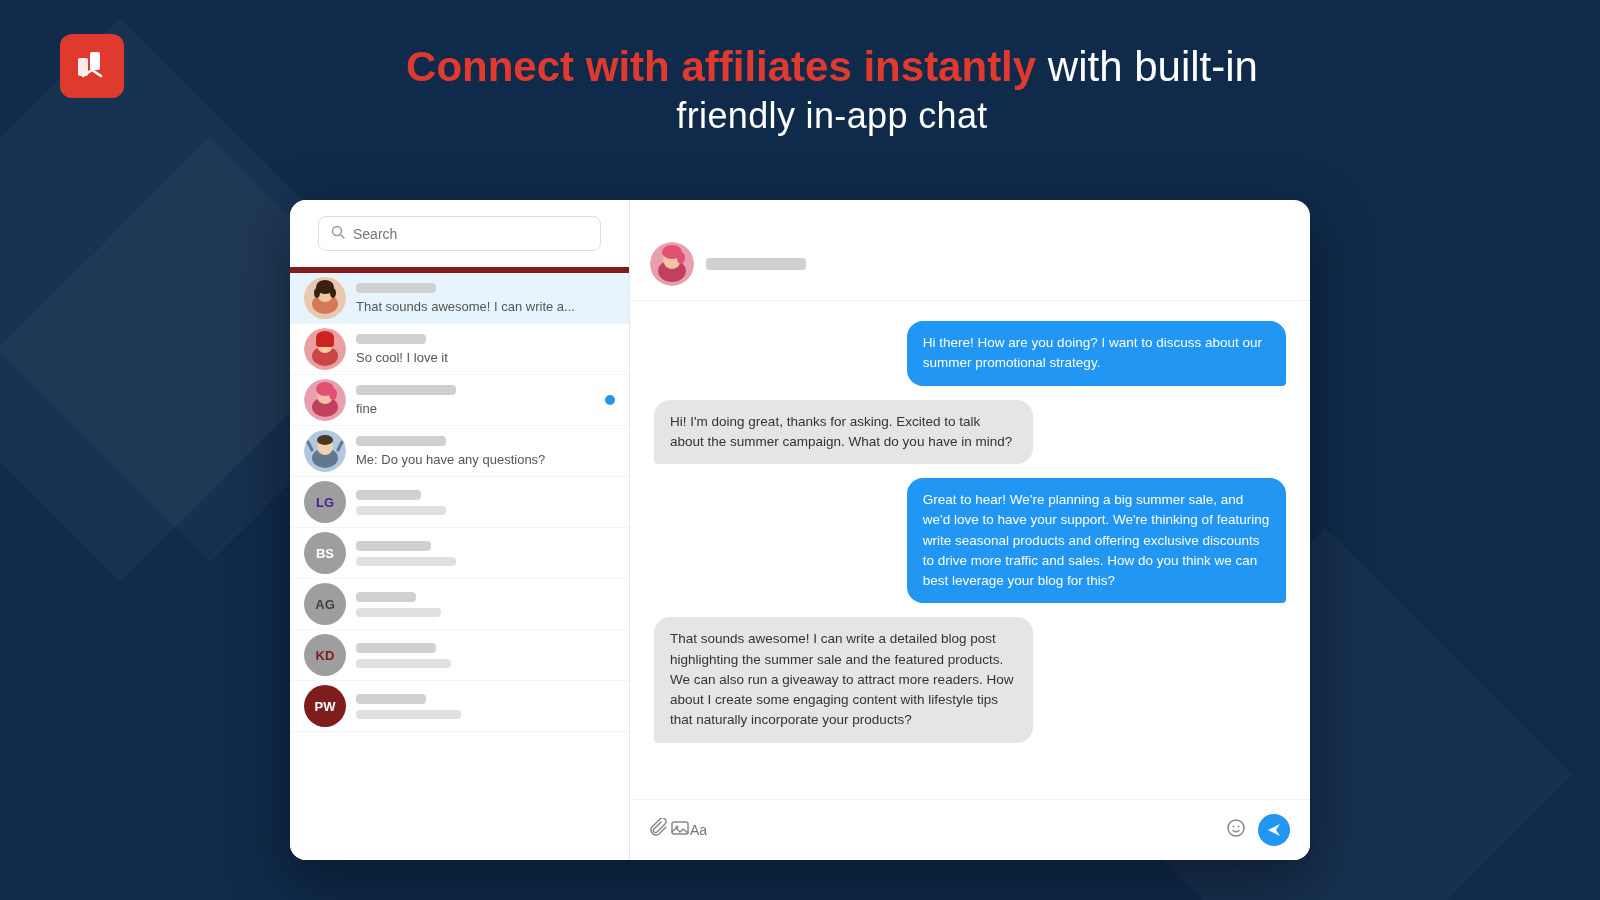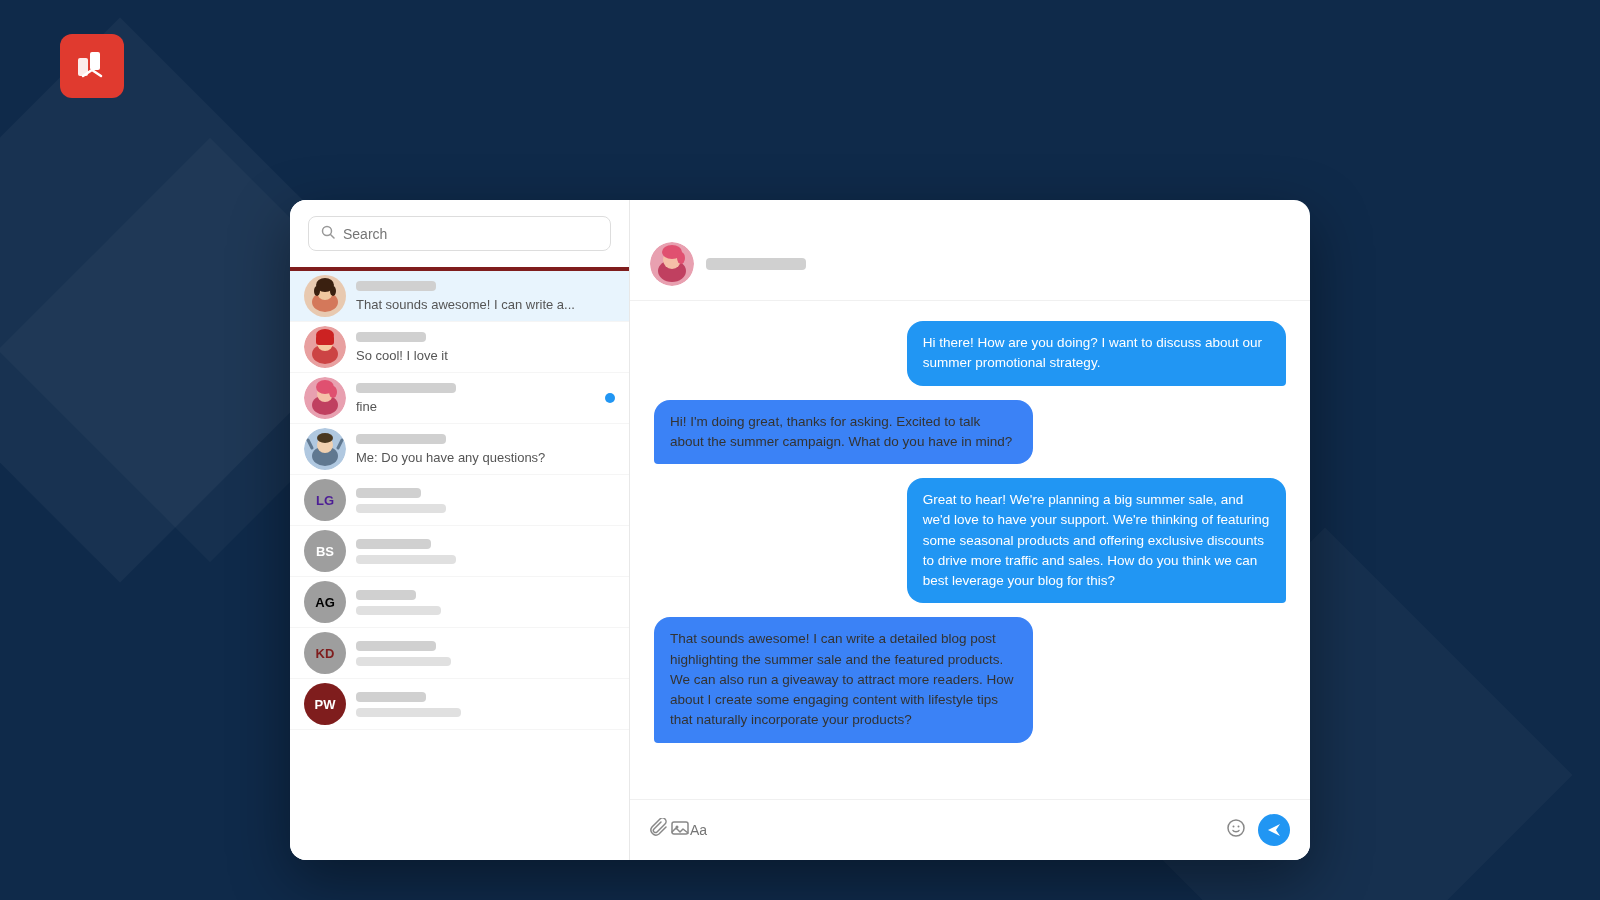--- a/index.html
+++ b/index.html
@@ -109,22 +109,22 @@
     .contacts-panel {
       width: 340px;
       flex-shrink: 0;
       border-right: 1px solid #e8e8e8;
       display: flex;
       flex-direction: column;
       background: #fff;
     }
 
     .search-bar {
-      padding: 16px 18px;
-      border-bottom: 4px solid #7f1d1d;
+      padding: 16px 28px;
+      border-bottom: 6px solid #7f1d1d;
     }
     .search-input-wrap {
       display: flex;
       align-items: center;
       border: 1px solid #ddd;
       border-radius: 8px;
       padding: 8px 12px;
       gap: 8px;
     }
     .search-icon-wrap {
@@ -255,21 +255,21 @@
       font-size: 13.5px;
       line-height: 1.5;
     }
     .msg-bubble.sent {
       background: #2196f3;
       color: #fff;
       align-self: flex-end;
       border-bottom-right-radius: 4px;
     }
     .msg-bubble.received {
-      background: #3b82f6;
+      background: #e5e5e5;
       color: #333;
       align-self: flex-start;
       border-bottom-left-radius: 4px;
     }
 
     .chat-footer {
       padding: 14px 20px;
       border-top: 1px solid #f0f0f0;
       display: flex;
       align-items: center;
@@ -338,20 +338,27 @@
 
 <div class="header">
   <div class="logo">
     <svg viewBox="0 0 36 36" fill="none">
       <rect x="4" y="10" width="10" height="18" rx="2" fill="white" opacity="0.9"></rect>
       <rect x="16" y="4" width="10" height="18" rx="2" fill="white"></rect>
       <path d="M9 28 L18 22 L27 28" stroke="white" stroke-width="2.5" fill="none" stroke-linecap="round"></path>
     </svg>
   </div>
 
+  <div class="headline-block">
+    <div class="headline-line1">
+      <span class="accent">Connect with affiliates instantly</span>
+      <span> with built-in</span>
+    </div>
+    <div class="headline-line2">friendly in-app chat</div>
+  </div>
 </div>
 
 <div class="chat-container">
 
   <div class="contacts-panel">
 
     <div class="search-bar">
       <div class="search-input-wrap">
         <span class="search-icon-wrap">
           <svg width="14" height="14" viewBox="0 0 14 14" fill="none">
@@ -444,21 +451,21 @@
 
       <div class="contact-item">
         <div class="contact-avatar" style="background:#9e9e9e; font-size:13px; font-weight:700; color:white; width:42px; height:42px; border-radius:50%; display:flex; align-items:center; justify-content:center;">BS</div>
         <div class="contact-info">
           <div class="contact-name-bar" style="width:75px;"></div>
           <div class="contact-msg-bar" style="width:100px; margin-top:0;"></div>
         </div>
       </div>
 
       <div class="contact-item">
-        <div class="contact-avatar" style="background:#9e9e9e; font-size:13px; font-weight:700; color:#000000; width:42px; height:42px; border-radius:50%; display:flex; align-items:center; justify-content:center;">AG</div>
+        <div class="contact-avatar" style="background:#9e9e9e; font-size:13px; font-weight:700; color:#404040; width:42px; height:42px; border-radius:50%; display:flex; align-items:center; justify-content:center;">AG</div>
         <div class="contact-info">
           <div class="contact-name-bar" style="width:60px;"></div>
           <div class="contact-msg-bar" style="width:85px; margin-top:0;"></div>
         </div>
       </div>
 
       <div class="contact-item">
         <div class="contact-avatar" style="background:#9e9e9e; font-size:13px; font-weight:700; color:#7f1d1d; width:42px; height:42px; border-radius:50%; display:flex; align-items:center; justify-content:center;">KD</div>
         <div class="contact-info">
           <div class="contact-name-bar" style="width:80px;"></div>
@@ -496,21 +503,21 @@
 
       <div class="msg-bubble sent">
         Hi there! How are you doing? I want to discuss about our summer promotional strategy.
       </div>
 
       <div class="msg-bubble received">
         Hi! I'm doing great, thanks for asking. Excited to talk about the summer campaign. What do you have in mind?
       </div>
 
       <div class="msg-bubble sent">
-        Great to hear! We're planning a big summer sale, and we'd love to have your support. We're thinking of featuring some seasonal products and offering exclusive discounts to drive more traffic and sales. How do you think we can best leverage your blog for this?
+        Great to hear! We're planning a big summer sale, and we'd love to have your support. We're thinking of featuring write seasonal products and offering exclusive discounts to drive more traffic and sales. How do you think we can best leverage your blog for this?
       </div>
 
       <div class="msg-bubble received">
         That sounds awesome! I can write a detailed blog post highlighting the summer sale and the featured products. We can also run a giveaway to attract more readers. How about I create some engaging content with lifestyle tips that naturally incorporate your products?
       </div>
 
     </div>
 
     <div class="chat-footer">
 

